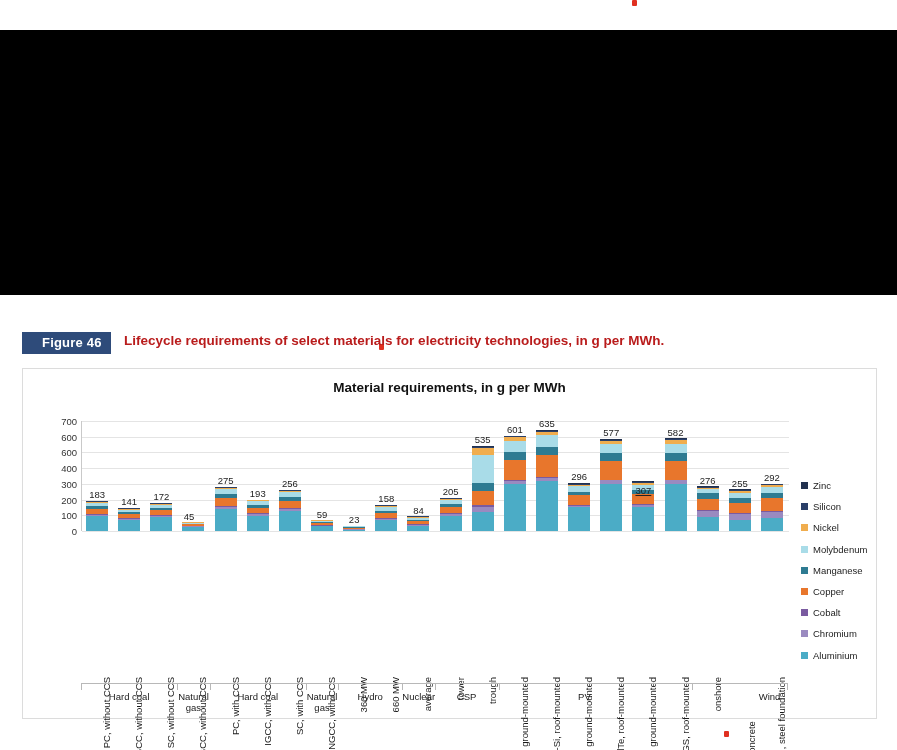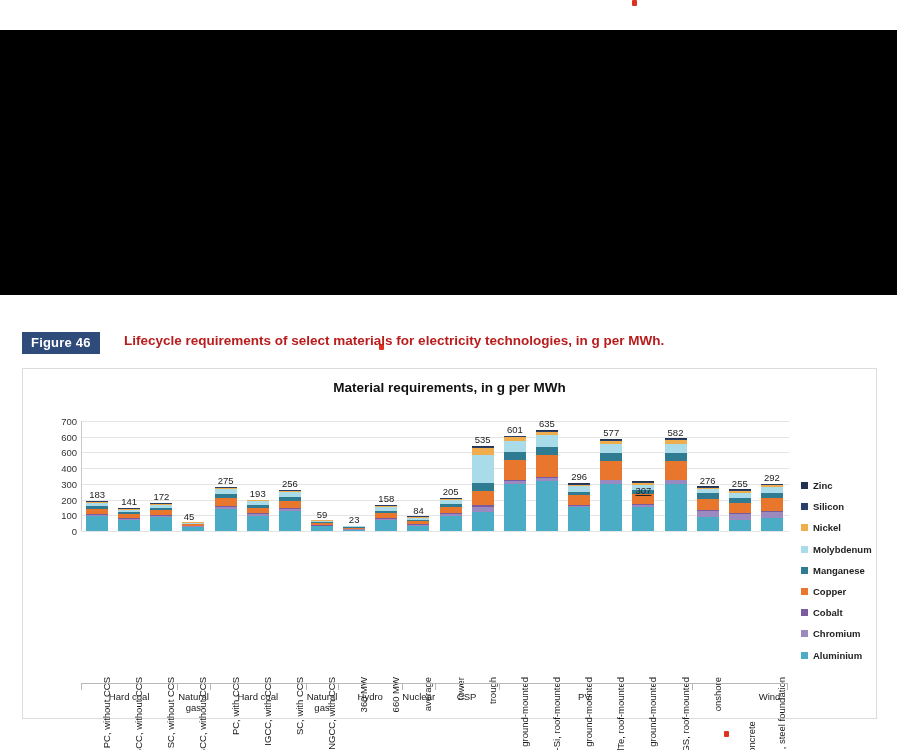--- a/index.html
+++ b/index.html
@@ -35,21 +35,21 @@
     left: 0; top: 325px;
     width: 897px; height: 38px;
   }
   #figure-badge {
     position: absolute;
     left: 22px; top: 332px;
     background: #2e4b7a;
     color: #ffffff;
     font-size: 13px;
     font-weight: bold;
-    padding: 3px 9px 4px 9px;
+    padding: 3px 9px 4px 20px;
     letter-spacing: 0.2px;
   }
   #figure-caption {
     position: absolute;
     left: 124px; top: 333px;
     width: 700px;
     font-size: 13.5px;
     font-weight: bold;
     color: #b91c1c;
   }
@@ -175,21 +175,20 @@
   
   #legend {
     position: absolute;
     left: 778px; top: 54px;
     width: 72px;
   }
   .legend-row {
     display: flex;
     align-items: center;
     height: 21.2px;
-    font-weight: bold;
   }
   .legend-swatch {
     width: 7px; height: 7px;
     margin-right: 5px;
     flex: 0 0 auto;
   }
   .legend-label {
     font-size: 9.5px;
     color: #222222;
     white-space: nowrap;

